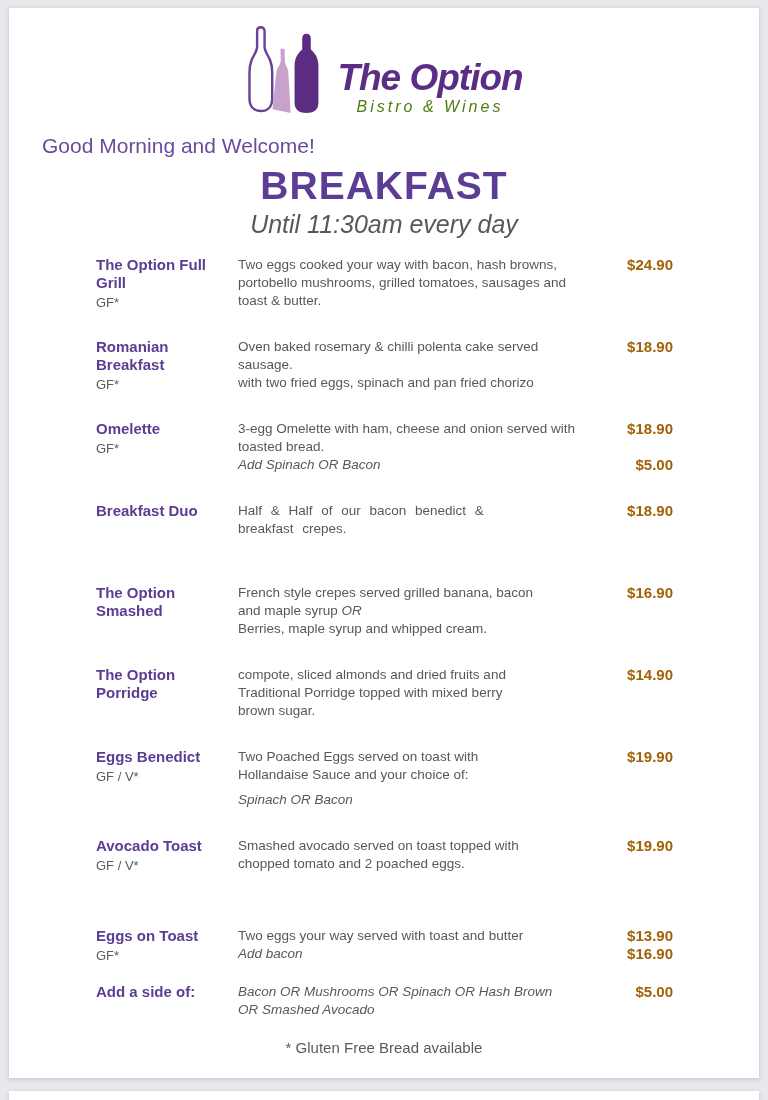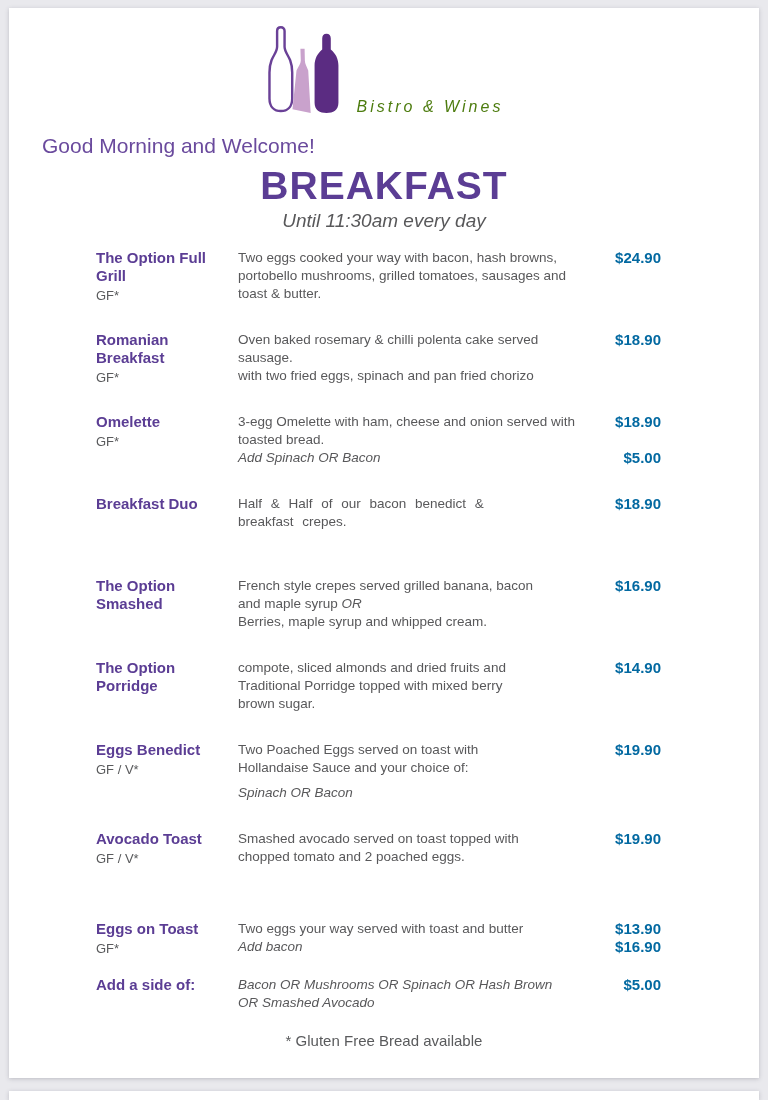--- a/index.html
+++ b/index.html
@@ -29,40 +29,40 @@
     font-size:16px;font-style:italic;color:#4d7c0f;letter-spacing:3px;margin-top:2px;
   }
   .greeting{
     text-align:left;color:#6a4a9d;font-size:21px;margin-top:16px;line-height:1.1;margin-left:33px;
   }
   .title{
     text-align:center;color:#5b3d94;font-size:39px;font-weight:bold;
     letter-spacing:1px;margin-top:9px;line-height:1.05;
   }
   .subtitle{
-    text-align:center;color:#58585a;font-size:19px;font-style:italic;margin-top:3px;
+    text-align:center;color:#58585a;font-size:25px;font-style:italic;margin-top:3px;
   }
   
   .menu{margin:17px 0 0 87px;width:581px;}
   .menu-row{display:flex;min-height:82px;align-items:flex-start;}
   .menu-row:nth-child(7){min-height:89px;}
   .menu-row:nth-child(8){min-height:90px;}
   .menu-row:nth-child(9){min-height:56px;}
   .menu-row:nth-child(10){min-height:auto;}
   .name-col{width:120px;margin-right:22px;flex:none;}
   .item-name{color:#5b3d94;font-weight:bold;font-size:15px;line-height:18px;}
   .item-tag{color:#595a5c;font-size:13px;margin-top:3px;line-height:15px;}
   .desc-col{width:372px;flex:none;color:#58585a;font-size:13.5px;line-height:18px;}
   .desc-line{white-space:nowrap;}
   .desc-line.gap{margin-top:7px;}
   .desc-line.wide{word-spacing:5px;}
   .desc-line em,i{font-style:italic;}
   .price-col{flex:1;position:relative;min-height:18px;}
   .price{
-    position:absolute;right:16px;color:#0369a1;font-weight:bold;font-size:15px;
+    position:absolute;right:4px;color:#a16207;font-weight:bold;font-size:15px;
     line-height:18px;white-space:nowrap;
   }
   .footnote{
     text-align:center;color:#595a5c;font-size:15px;margin-top:20px;
   }
 </style>
 </head>
 <body>
 
 <div class="page">
@@ -70,20 +70,21 @@
   <div class="logo">
     <svg width="82" height="94" viewBox="0 0 88 100">
 
       <path d="M17 3 c-2.5 0 -4 1.6 -4 4 l0 17 c0 5 -3.5 8.5 -6 14.5 c-1.5 4 -2.2 8 -2.2 13 l0 28 c0 9 5.2 13.5 12.2 13.5 c7 0 12.2 -4.5 12.2 -13.5 l0 -28 c0 -5 -0.7 -9 -2.2 -13 c-2.5 -6 -6 -9.5 -6 -14.5 l0 -17 c0 -2.4 -1.5 -4 -4 -4 z" fill="#ffffff" stroke="#6a4197" stroke-width="2.6"></path>
 
       <path d="M42.5 26 l-4.5 0 l0.4 13 c0 3 -2.6 6.5 -4.6 10.5 l-4.3 41.5 l19.5 4 l-2.6 -45.5 c-1.6 -4 -3.6 -7.5 -3.6 -10.5 z" fill="#c9a2cc"></path>
 
       <path d="M66 10 c-3 0 -4.6 2 -4.6 5 l0 12 c-5 4 -8.2 10 -8.2 17 l0 40 c0 8 5.6 11 12.8 11 c7.2 0 12.8 -3 12.8 -11 l0 -40 c0 -7 -3.2 -13 -8.2 -17 l0 -12 c0 -3 -1.6 -5 -4.6 -5 z" fill="#5b2c82"></path>
     </svg>
     <div class="brand-text">
+      <div class="brand-name">The Option</div>
       <div class="brand-tagline">Bistro &amp; Wines</div>
     </div>
   </div>
 
   <div class="greeting">Good Morning and Welcome!</div>
   <div class="title">BREAKFAST</div>
   <div class="subtitle">Until 11:30am every day</div>
 
   <div class="menu" id="menu">
   <div class="menu-row">

